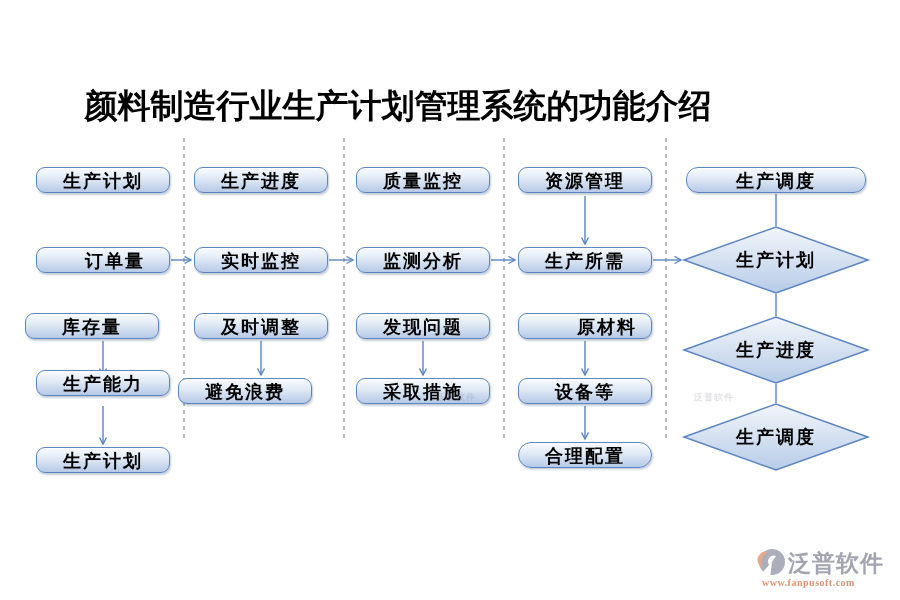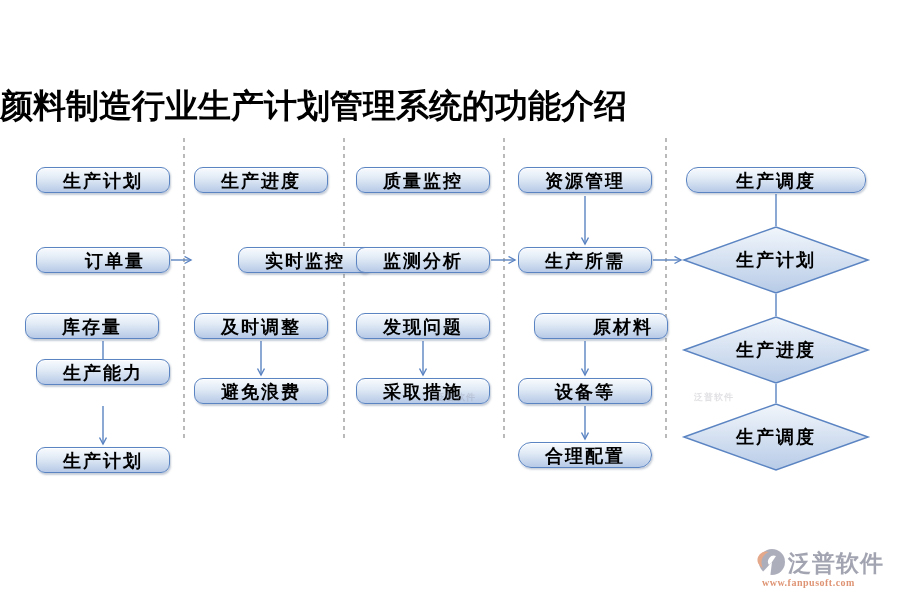--- a/index.html
+++ b/index.html
@@ -1,19 +1,19 @@
 <!DOCTYPE html>
 <html><head>
 <meta charset="utf-8">
 <style>
   html,body{margin:0;padding:0;background:#fff;}
   body{width:900px;height:600px;font-family:"Liberation Sans","DejaVu Sans",sans-serif;overflow:hidden;}
   .canvas{position:relative;width:900px;height:600px;background:#fff;}
   .page-title{
-    position:absolute;left:0;top:86px;width:796px;
+    position:absolute;left:0;top:86px;width:796px;text-align:center;
     font-size:33px;font-weight:bold;color:#000;letter-spacing:0px;line-height:40px;
   }
   .connectors{position:absolute;left:0;top:0;width:900px;height:600px;pointer-events:none;z-index:1;}
   .fbox{
     position:absolute;width:134px;height:26px;line-height:26px;z-index:2;
     text-align:center;font-size:18px;font-weight:bold;color:#000;letter-spacing:2px;
     border:1.5px solid #5b84c2;border-radius:9px;
     background:linear-gradient(180deg,#f8fbfe 0%,#dfe9f5 45%,#b6c9e6 100%);
     box-shadow:1px 1.5px 2px rgba(90,110,140,0.35), inset 0 1px 0 rgba(255,255,255,0.8);
     box-sizing:border-box;
@@ -84,36 +84,36 @@
     <g fill="url(#diamondGrad)" stroke="#5b84c2" stroke-width="1.5">
       <polygon points="684,260 776,227 868,260 776,293"></polygon>
       <polygon points="684,350 776,317 868,350 776,383"></polygon>
       <polygon points="684,437 776,404 868,437 776,470"></polygon>
     </g>
   </svg>
 
   <div class="fbox" style="left:36px;top:167px;">生产计划</div>
   <div class="fbox" style="left:36px;top:247px;padding-left:24px;">订单量</div>
   <div class="fbox" style="left:25px;top:313px;">库存量</div>
-  <div class="fbox" style="left:36px;top:359px;">生产能力</div>
+  <div class="fbox" style="left:36px;top:370px;">生产能力</div>
   <div class="fbox" style="left:36px;top:447px;">生产计划</div>
 
   <div class="fbox" style="left:194px;top:167px;">生产进度</div>
-  <div class="fbox" style="left:194px;top:247px;margin-left:44px;">实时监控</div>
+  <div class="fbox" style="left:194px;top:247px;">实时监控</div>
   <div class="fbox" style="left:194px;top:313px;">及时调整</div>
-  <div class="fbox" style="left:194px;top:378px;">避免浪费</div>
+  <div class="fbox" style="left:178px;top:378px;">避免浪费</div>
 
   <div class="fbox" style="left:356px;top:167px;">质量监控</div>
   <div class="fbox" style="left:356px;top:247px;">监测分析</div>
   <div class="fbox" style="left:356px;top:313px;">发现问题</div>
   <div class="fbox" style="left:356px;top:378px;">采取措施</div>
 
   <div class="fbox" style="left:518px;top:167px;">资源管理</div>
   <div class="fbox" style="left:518px;top:247px;">生产所需</div>
-  <div class="fbox" style="left:534px;top:313px;padding-left:44px;">原材料</div>
+  <div class="fbox" style="left:518px;top:313px;padding-left:44px;">原材料</div>
   <div class="fbox" style="left:518px;top:378px;">设备等</div>
   <div class="fbox" style="left:518px;top:442px;border-radius:13px;">合理配置</div>
 
   <div class="fbox wide" style="left:686px;top:167px;">生产调度</div>
   <div class="dlabel" style="left:684px;top:247px;">生产计划</div>
   <div class="dlabel" style="left:684px;top:337px;">生产进度</div>
   <div class="dlabel" style="left:684px;top:424px;">生产调度</div>
 
   <div class="ghost" style="left:436px;top:391px;">泛普软件</div>
   <div class="ghost" style="left:694px;top:391px;">泛普软件</div>

